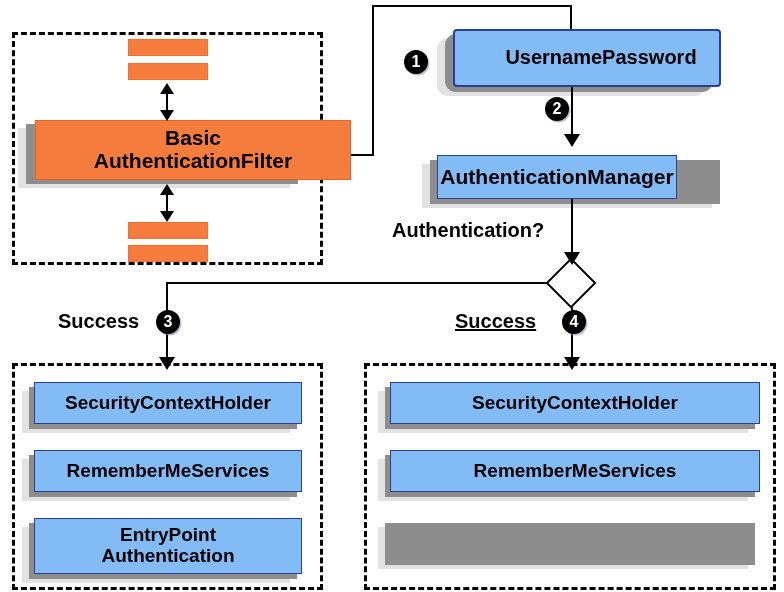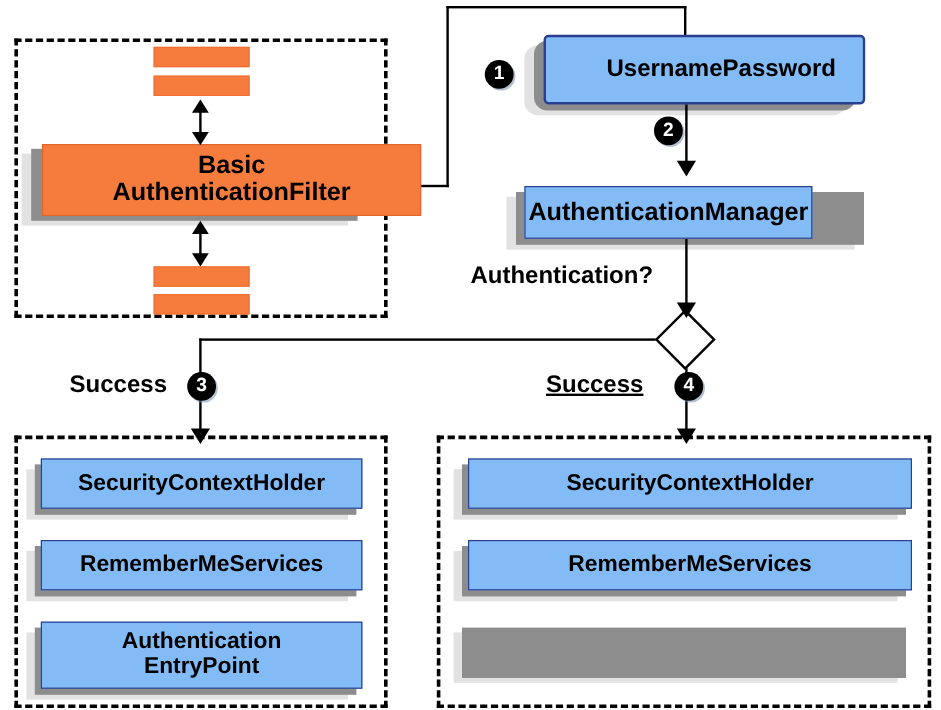--- a/index.html
+++ b/index.html
@@ -239,22 +239,22 @@
 
   <div class="shadow-light" style="left:22px; top:459px; width:268px; height:42px;"></div>
   <div class="shadow-dark" style="left:29px; top:455px; width:268px; height:42px;"></div>
   <div class="node blue" style="left:34px; top:450px; width:268px; height:42px; font-size:19px;">
     <span class="lbl">RememberMeServices</span>
   </div>
 
   <div class="shadow-light" style="left:22px; top:527px; width:268px; height:56px;"></div>
   <div class="shadow-dark" style="left:29px; top:523px; width:268px; height:56px;"></div>
   <div class="node blue" style="left:34px; top:518px; width:268px; height:56px; font-size:19px; flex-direction:column;">
+    <span class="lbl">EntryPoint</span>
     <span class="lbl">Authentication</span>
-    <span class="lbl">EntryPoint</span>
   </div>
 
   <div class="dashed-group" style="left:364px; top:363px; width:412px; height:227px;"></div>
 
   <div class="shadow-light" style="left:378px; top:391px; width:370px; height:42px;"></div>
   <div class="shadow-dark" style="left:385px; top:387px; width:370px; height:42px;"></div>
   <div class="node blue" style="left:390px; top:382px; width:370px; height:42px; font-size:19px;">
     <span class="lbl">SecurityContextHolder</span>
   </div>
 

